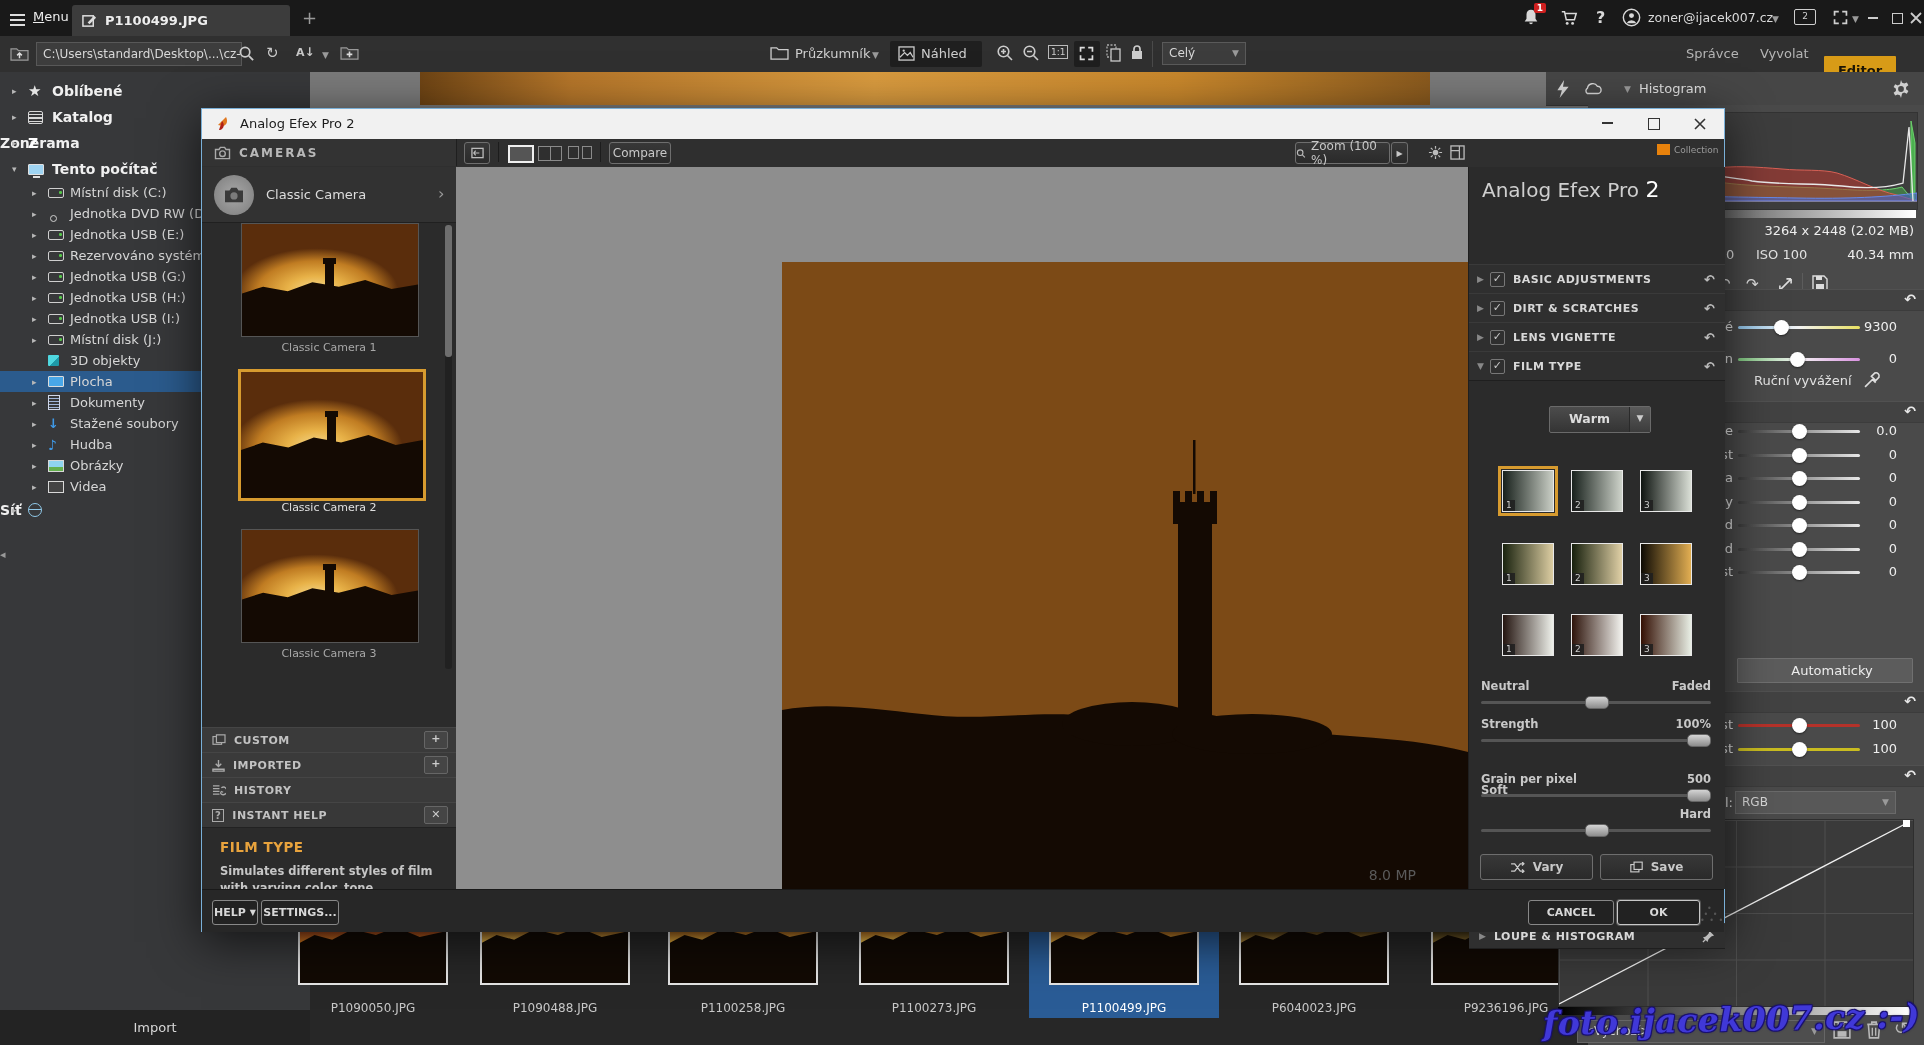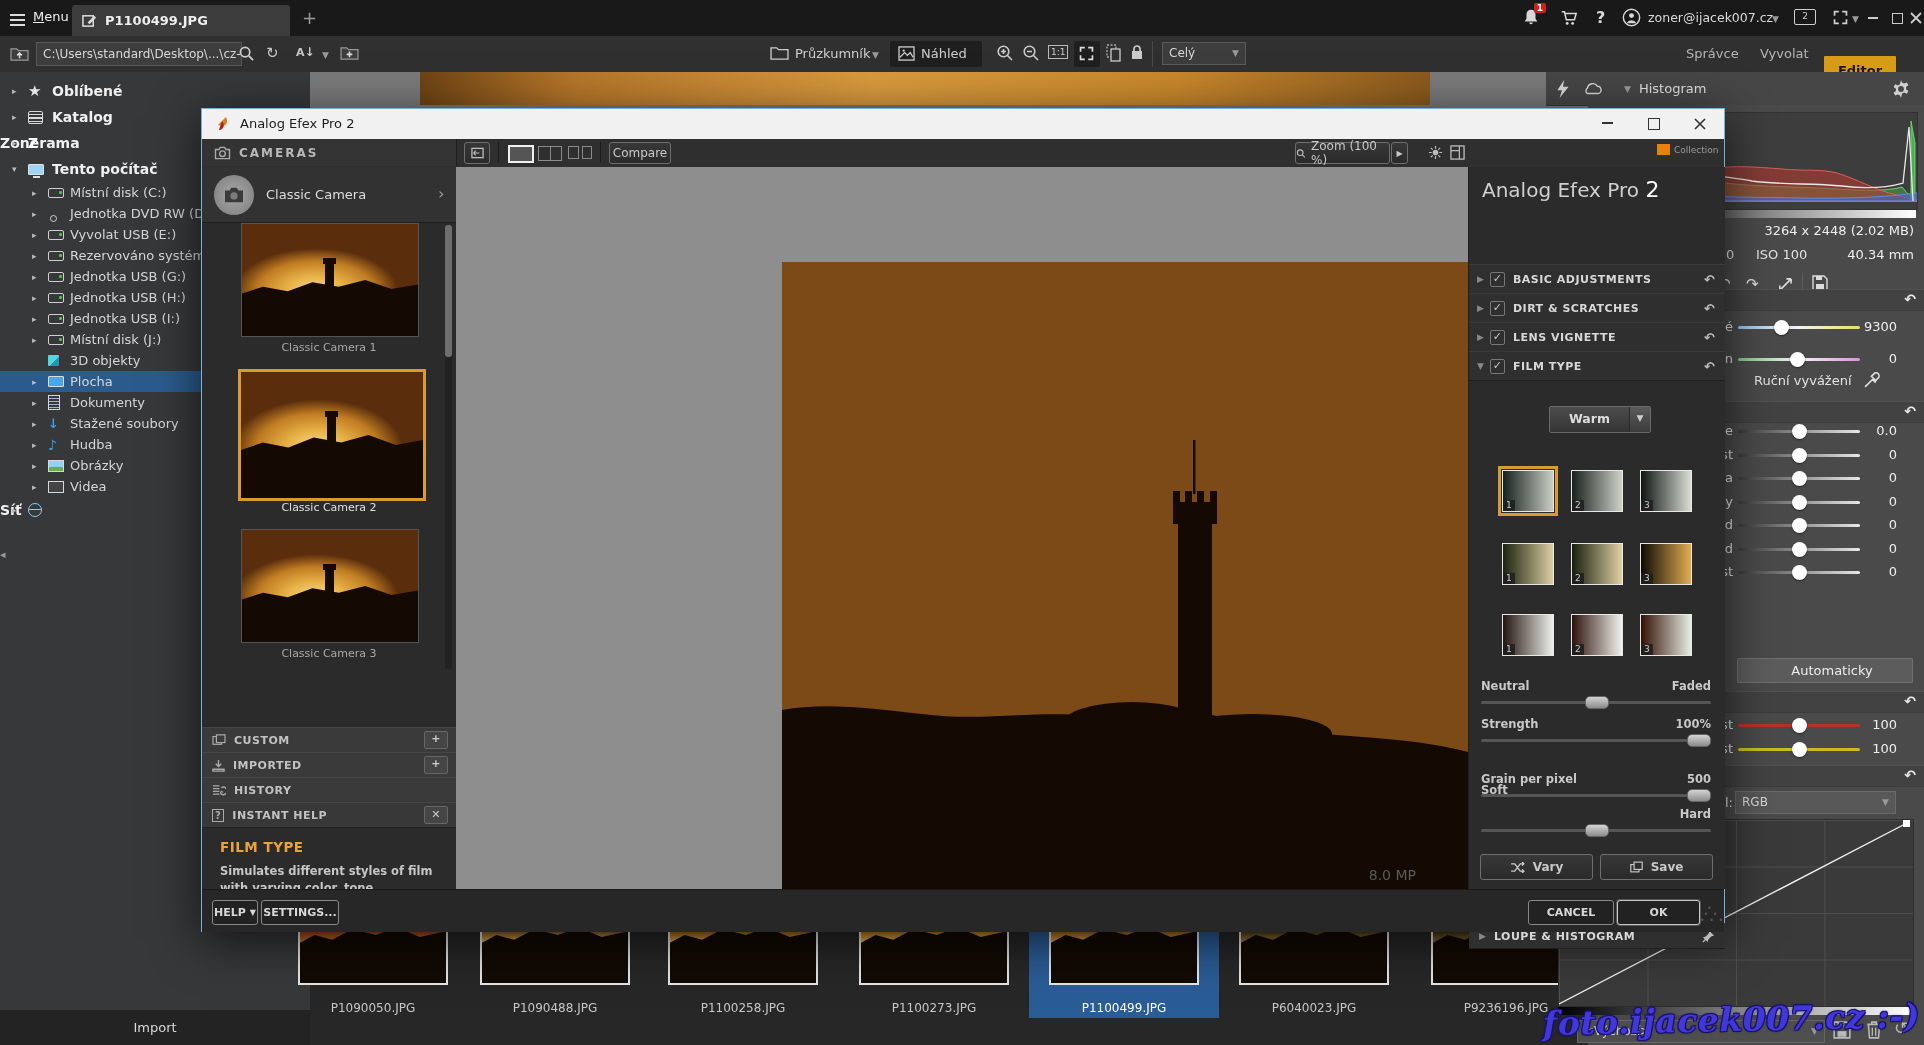--- a/index.html
+++ b/index.html
@@ -280,21 +280,21 @@
           <span class="lbl" style="margin-left: 70px;">Místní disk (C:)</span>
         </div>
         <div class="trow lvl1" style="height: 21px;">
           <span class="arr" style="left: 32px;">▸</span>
           <span class="ic ic-dvd" style="left: 48px;"></span>
           <span class="lbl" style="margin-left: 70px;">Jednotka DVD RW (D:)</span>
         </div>
         <div class="trow lvl1" style="height: 21px;">
           <span class="arr" style="left: 32px;">▸</span>
           <span class="ic ic-drive" style="left: 48px;"></span>
-          <span class="lbl" style="margin-left: 70px;">Vyvolat USB (E:)</span>
+          <span class="lbl" style="margin-left: 70px;">Jednotka USB (E:)</span>
         </div>
         <div class="trow lvl1" style="height: 21px;">
           <span class="arr" style="left: 32px;">▸</span>
           <span class="ic ic-drive" style="left: 48px;"></span>
           <span class="lbl" style="margin-left: 70px;">Rezervováno systémem (</span>
         </div>
         <div class="trow lvl1" style="height: 21px;">
           <span class="arr" style="left: 32px;">▸</span>
           <span class="ic ic-drive" style="left: 48px;"></span>
           <span class="lbl" style="margin-left: 70px;">Jednotka USB (G:)</span>

